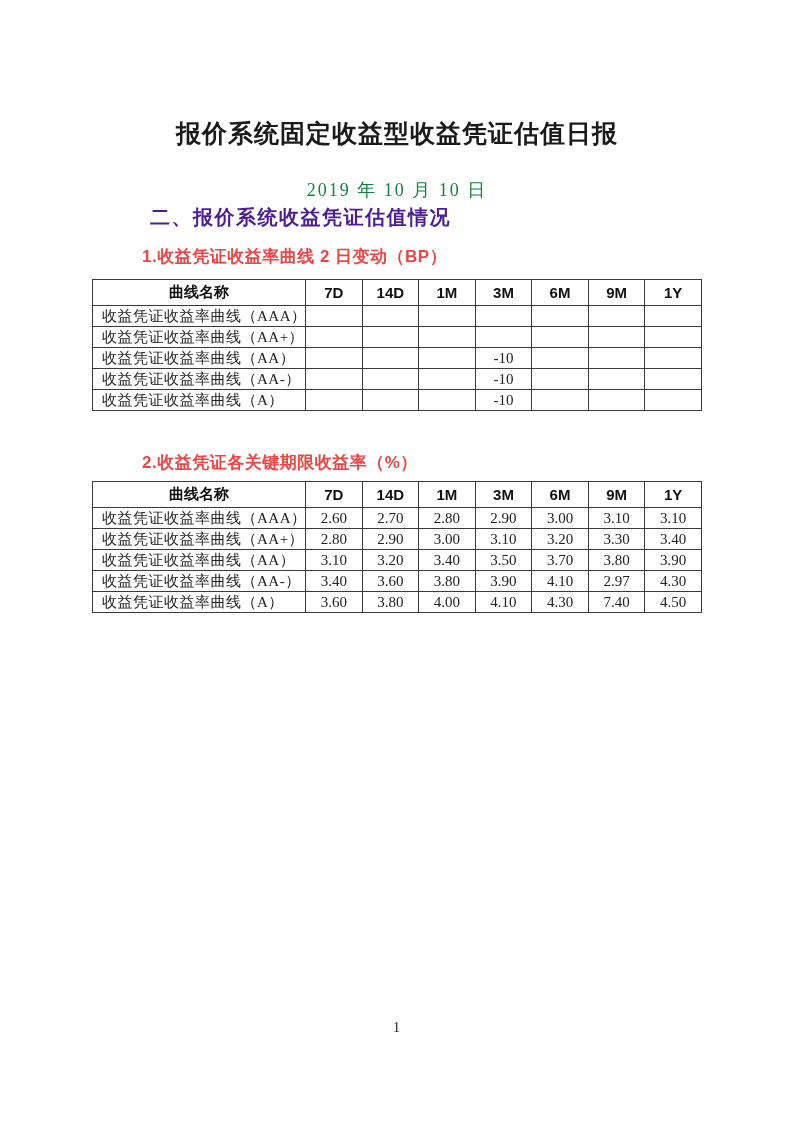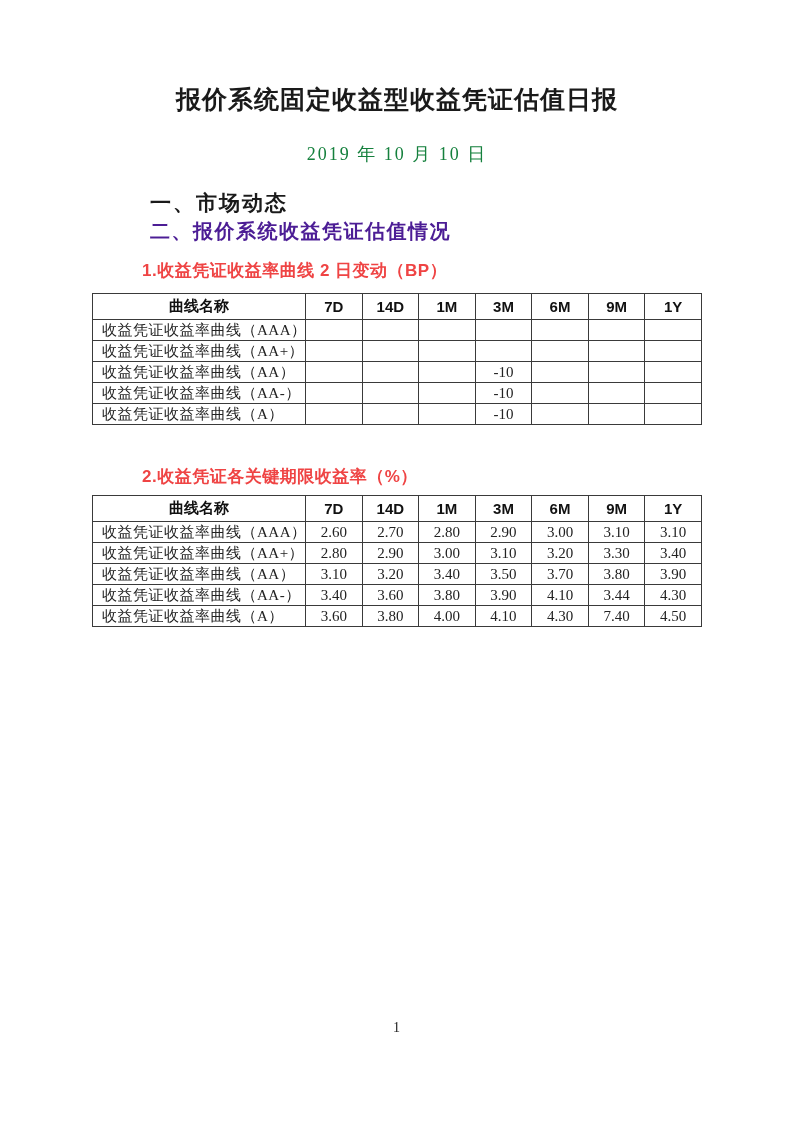--- a/index.html
+++ b/index.html
@@ -15,23 +15,23 @@
     background: #ffffff;
     color: #1f1f1f;
     overflow: hidden;
     font-family: "Liberation Serif", "DejaVu Serif", serif;
   }
   .content {
     padding: 0 91px 0 92px; 
   }
   .doc-title {
     margin: 0;
-    padding-top: 82px;
-    text-align: center;
-    font-family: Liberation Serif, serif;
+    padding-top: 118px;
+    text-align: center;
+    font-family: Liberation Mono, monospace;
     font-weight: bold;
     font-size: 25px;
     line-height: 36px;
     letter-spacing: 1px;
     color: #1a1a1a;
   }
   .doc-date {
     margin-top: 23px;
     text-align: center;
     font-size: 18px;
@@ -130,21 +130,20 @@
 </head>
 <body>
 
 <div class="page">
   <div class="content">
 
     <h1 class="doc-title">报价系统固定收益型收益凭证估值日报</h1>
 
     <div class="doc-date">2019 年 10 月 10 日</div>
 
-    <div class="sec-heading-1">一、市场动态</div>
 
 
     <div class="sec-heading-2">二、报价系统收益凭证估值情况</div>
 
     <div class="table-caption caption-1">1.收益凭证收益率曲线 2 日变动（BP）</div>
 
     <table class="doc-table">
         <thead>
           <tr>
             <th class="col-label">曲线名称</th>
@@ -257,21 +256,21 @@
             <td>3.80</td>
             <td>3.90</td>
           </tr>
           <tr>
             <td class="col-label">收益凭证收益率曲线（AA-）</td>
             <td>3.40</td>
             <td>3.60</td>
             <td>3.80</td>
             <td>3.90</td>
             <td>4.10</td>
-            <td>3.44</td>
+            <td>2.97</td>
             <td>4.30</td>
           </tr>
           <tr>
             <td class="col-label">收益凭证收益率曲线（A）</td>
             <td>3.60</td>
             <td>3.80</td>
             <td>4.00</td>
             <td>4.10</td>
             <td>4.30</td>
             <td>7.40</td>

